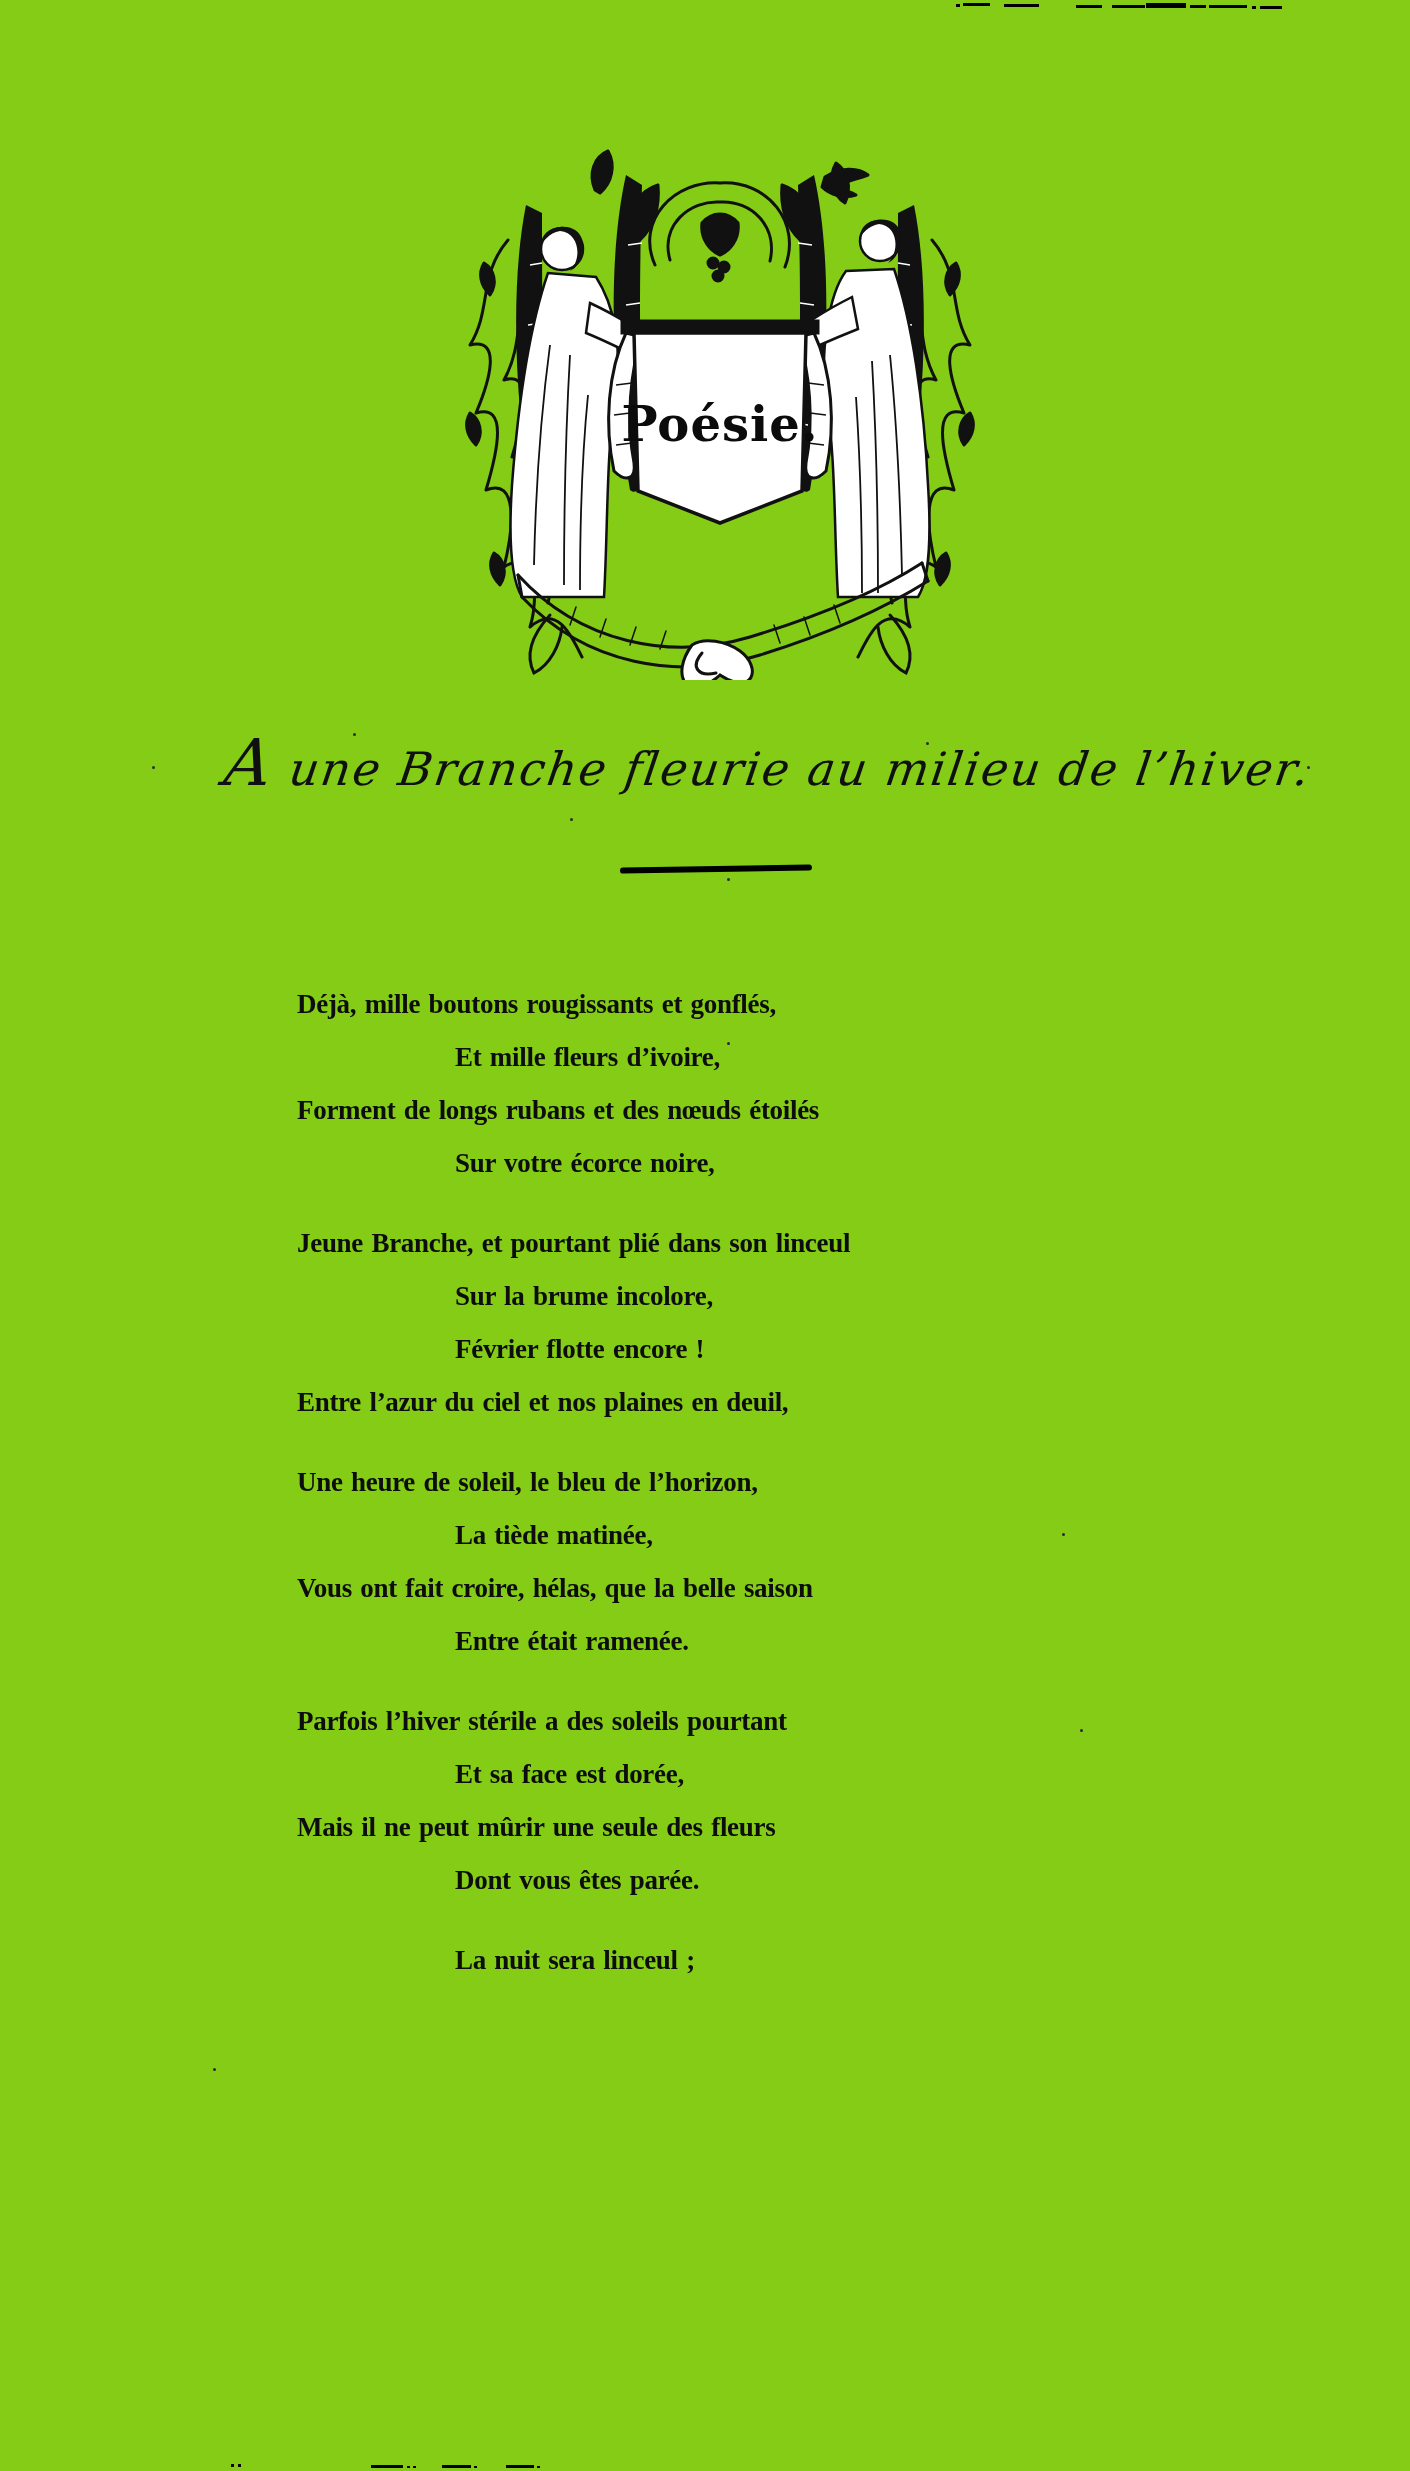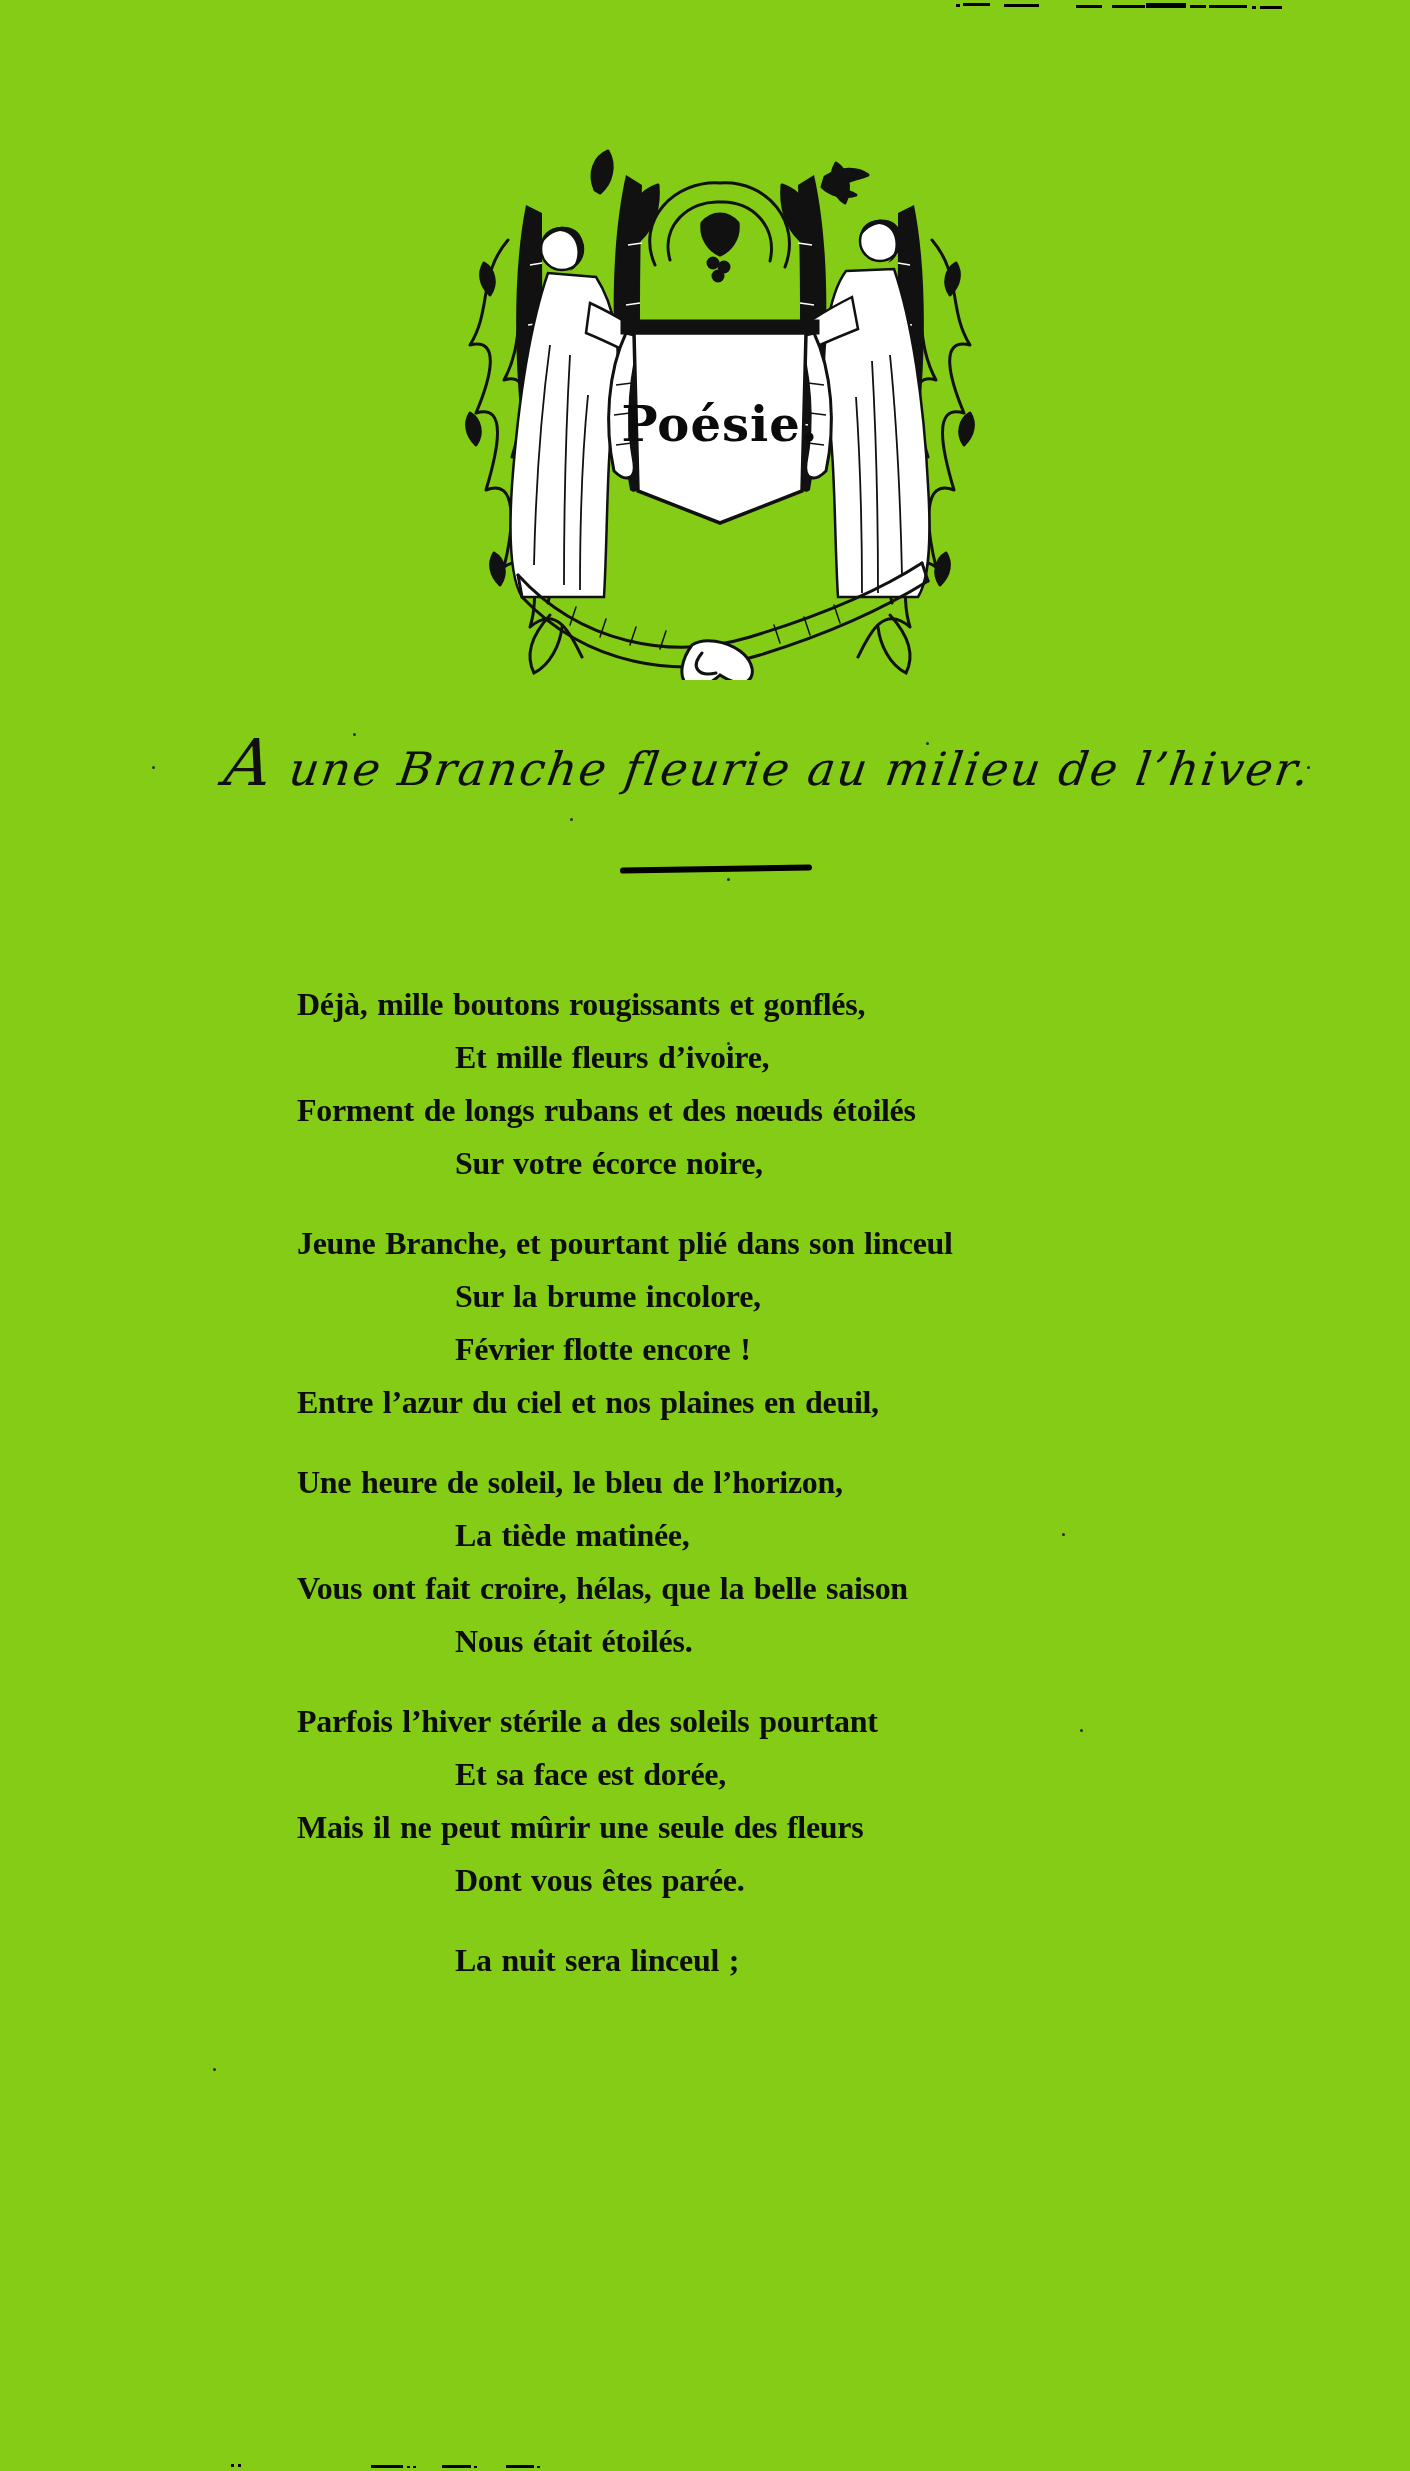--- a/index.html
+++ b/index.html
@@ -33,21 +33,21 @@
 
   
   .divider{
     position:absolute;left:620px;top:866px;width:192px;height:6px;
     background:#000;border-radius:3px;transform:rotate(-1deg);
   }
 
   
   .poem{
     position:absolute;left:297px;top:978px;width:790px;
-    font-size:32px;font-weight:bold;line-height:53px;
+    font-size:27px;font-weight:bold;line-height:53px;
     letter-spacing:-0.3px;word-spacing:2px;white-space:nowrap;
     color:#0d0d0d;
   }
   .stanza{margin:0 0 27px 0;}
   .line{height:53px;}
   .line.indent{margin-left:158px;}
 </style>
 </head>
 <body>
 
@@ -157,21 +157,21 @@
       <div class="stanza">
         <div class="line">Jeune Branche, et pourtant plié dans son linceul</div>
         <div class="line indent">Sur la brume incolore,</div>
         <div class="line indent">Février flotte encore !</div>
         <div class="line">Entre l’azur du ciel et nos plaines en deuil,</div>
       </div>
       <div class="stanza">
         <div class="line">Une heure de soleil, le bleu de l’horizon,</div>
         <div class="line indent">La tiède matinée,</div>
         <div class="line">Vous ont fait croire, hélas, que la belle saison</div>
-        <div class="line indent">Nous était étoilés.</div>
+        <div class="line indent">Entre était ramenée.</div>
       </div>
       <div class="stanza">
         <div class="line">Parfois l’hiver stérile a des soleils pourtant</div>
         <div class="line indent">Et sa face est dorée,</div>
         <div class="line">Mais il ne peut mûrir une seule des fleurs</div>
         <div class="line indent">Dont vous êtes parée.</div>
       </div>
       <div class="stanza">
         <div class="line indent">La nuit sera linceul ;</div>
       </div>

